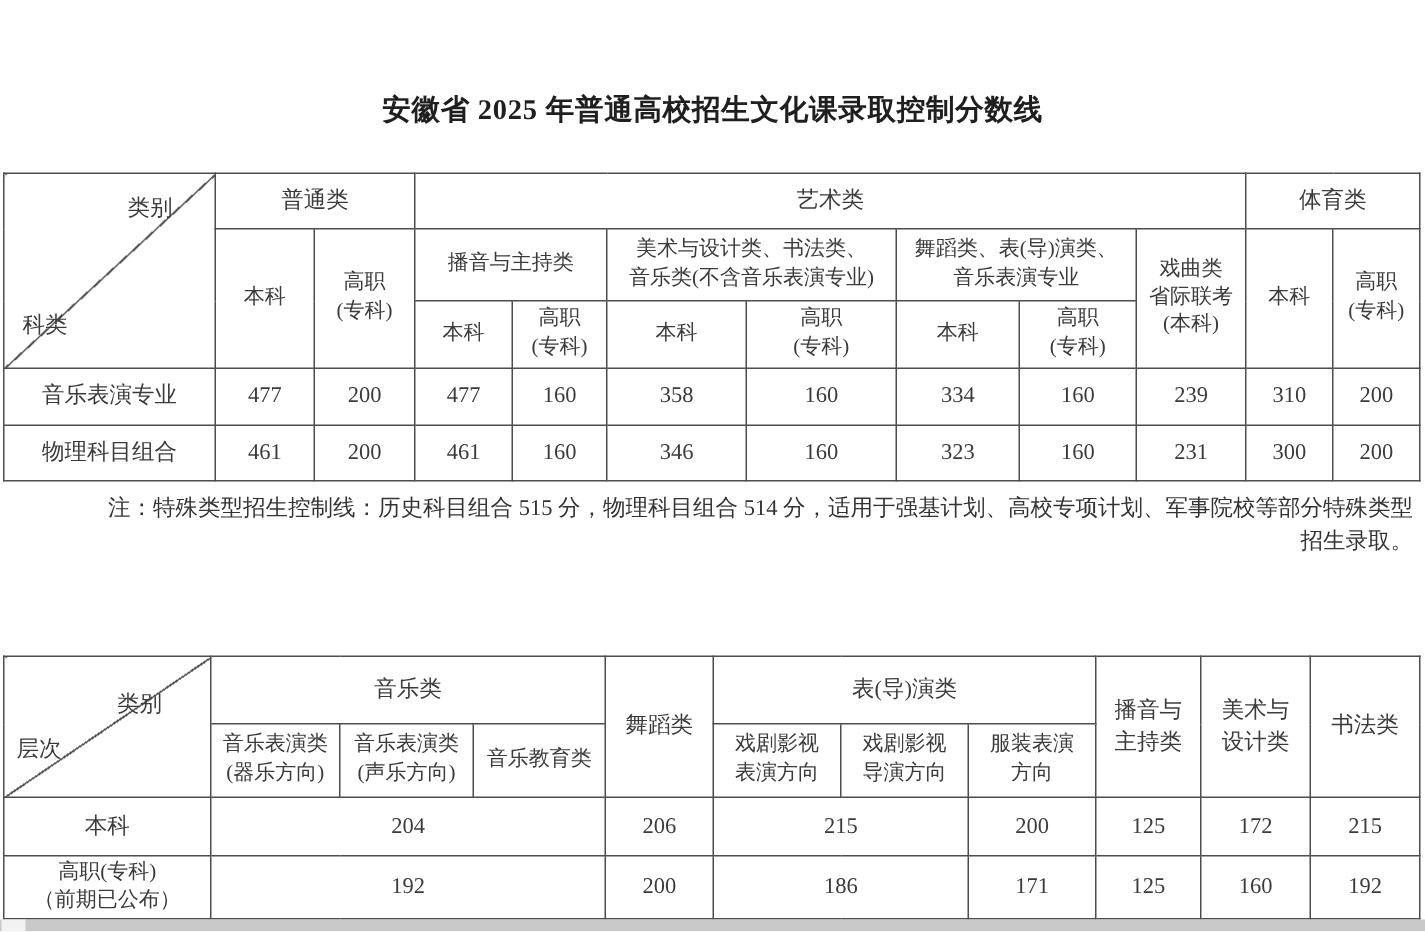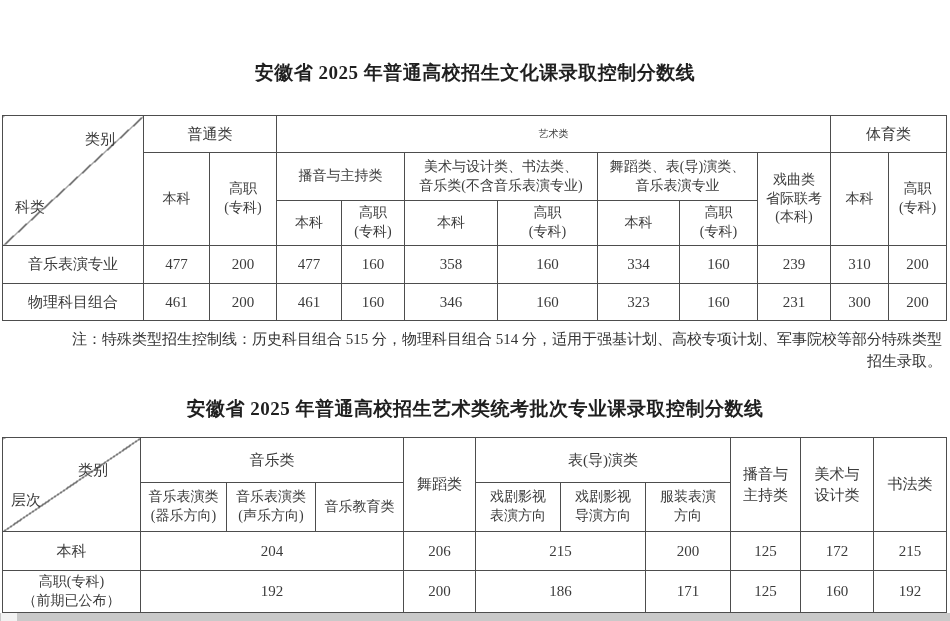--- a/index.html
+++ b/index.html
@@ -19,21 +19,21 @@
   .score td.num{font-size:15px;}
   .score td.rowlabel{font-size:15px;}
   
   .diag{position:relative;
         background-image:linear-gradient(to bottom right,
           transparent calc(50% - 0.6px), #4d4d4d calc(50% - 0.6px),
           #4d4d4d calc(50% + 0.6px), transparent calc(50% + 0.6px));}
   .diag .corner-top{position:absolute;font-size:15px;}
   .diag .corner-bottom{position:absolute;font-size:15px;}
   #t1-corner .corner-top{top:13px;right:28px;}
-  #t1-corner .corner-bottom{bottom:28px;left:12px;}
+  #t1-corner .corner-bottom{bottom:18px;left:12px;}
   #t2-corner .corner-top{top:22px;right:32px;}
   #t2-corner .corner-bottom{top:52px;left:8px;}
   #note{position:absolute;left:10px;top:328px;width:932px;font-size:15px;
         line-height:22px;color:#333333;white-space:pre-line;text-align:right;}
   #bottom-strip{position:absolute;left:0;top:613px;width:950px;height:8px;background:#c9c9c9;}
   #bottom-strip .corner-box{position:absolute;left:1px;top:0;width:16px;height:8px;background:#f2f2f2;}
 </style>
 </head>
 <body>
 
@@ -56,21 +56,21 @@
         <col style="width:58px">
         <col style="width:58px">
     </colgroup>
     <tbody>
         <tr style="height:37px">
       <td id="t1-corner" class="diag" rowspan="3">
         <span class="corner-top">类别</span>
         <span class="corner-bottom">科类</span>
       </td>
       <th colspan="2" style="font-size:15px">普通类</th>
-      <th colspan="7" style="font-size:10px">艺术类</th>
+      <th colspan="7" style="font-size:15px">艺术类</th>
       <th colspan="2" style="font-size:15px">体育类</th>
     </tr>
     <tr style="height:48px">
       <th rowspan="2">本科</th>
       <th rowspan="2">高职
 (专科)</th>
       <th colspan="2">播音与主持类</th>
       <th colspan="2">美术与设计类、书法类、
 音乐类(不含音乐表演专业)</th>
       <th colspan="2">舞蹈类、表(导)演类、
@@ -120,21 +120,20 @@
       <td class="num">231</td>
       <td class="num">300</td>
       <td class="num">200</td>
     </tr>
   </tbody>
     </table>
 
   <div id="note">注：特殊类型招生控制线：历史科目组合 515 分，物理科目组合 514 分，适用于强基计划、高校专项计划、军事院校等部分特殊类型
 招生录取。</div>
 
-  <div id="title2" class="doc-title">安徽省 2025 年普通高校招生艺术类统考批次专业课录取控制分数线</div>
 
   <table id="table2" class="score">
     <colgroup>
       <col style="width:138px">
         <col style="width:86px">
         <col style="width:89px">
       <col style="width:88px">
         <col style="width:72px">
         <col style="width:85px">
       <col style="width:85px">

